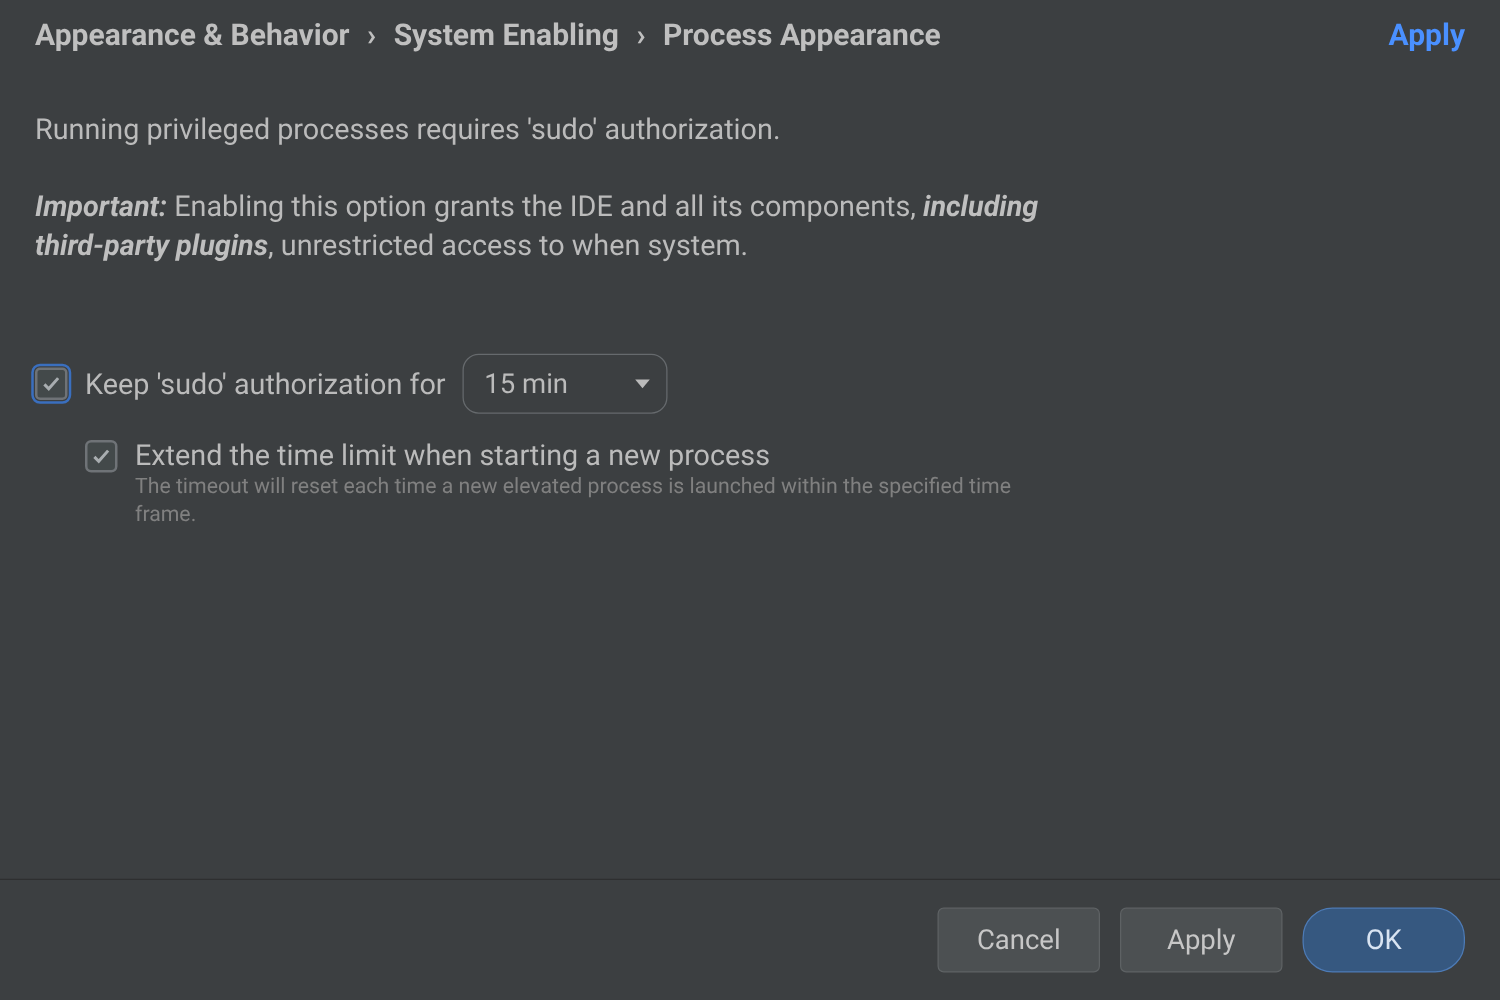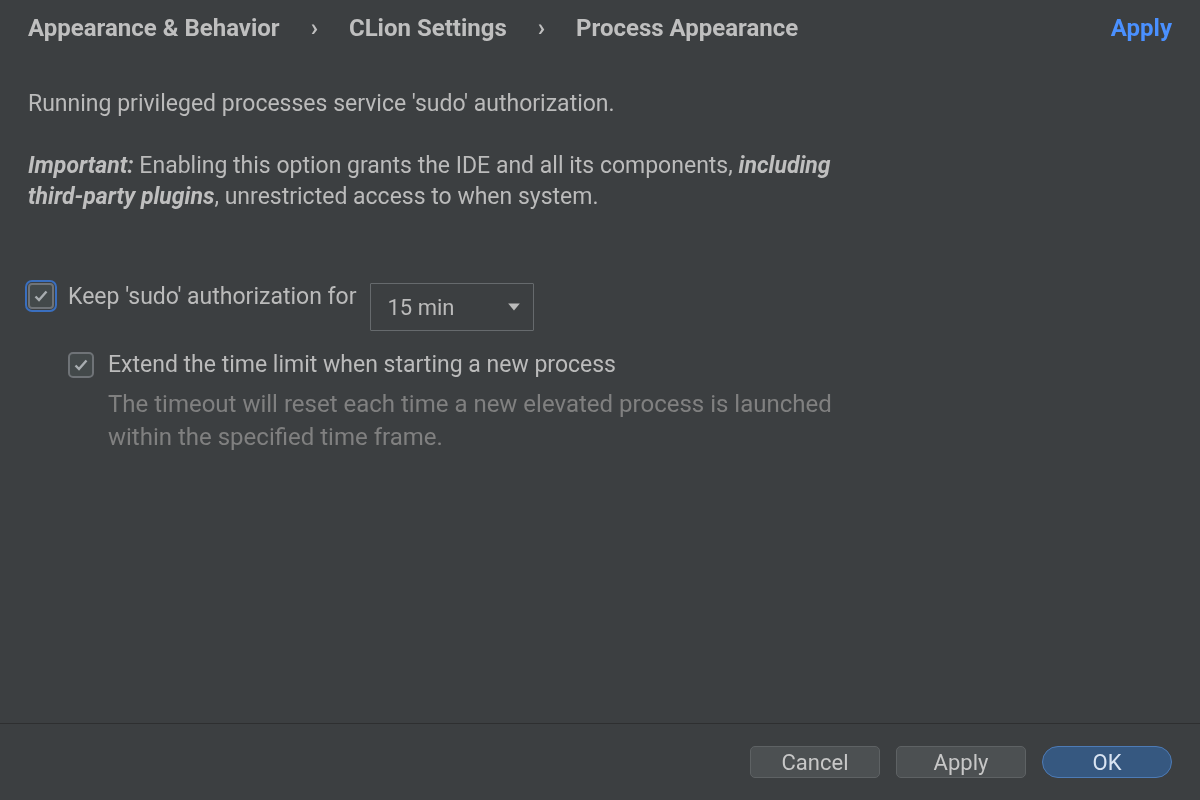--- a/index.html
+++ b/index.html
@@ -21,21 +21,21 @@
     justify-content: space-between;
     margin-bottom: 46px;
   }
   .breadcrumb {
     display: flex;
     align-items: baseline;
     flex-wrap: wrap;
     font-size: 24px;
     font-weight: 700;
     color: #bfbfbf;
-    gap: 17px;
+    gap: 0;
   }
   .breadcrumb .sep {
     margin: 0 14px;
     font-weight: 700;
     color: #bfbfbf;
   }
   .reset-link {
     font-size: 24px;
     font-weight: 700;
     color: #4a90ff;
@@ -47,21 +47,21 @@
     color: #bbbbbb;
     max-width: 820px;
   }
   .para { margin-bottom: 30px; }
   .para-last { margin-bottom: 0; }
   .bold { font-weight: 700; color: #bfbfbf; font-style: italic; }
 
   .options { margin-top: 70px; }
   .opt-row {
     display: flex;
-    align-items: flex-start;
+    align-items: center;
     gap: 14px;
   }
   .checkbox {
     width: 26px; height: 26px;
     border: 2px solid #6f7377;
     border-radius: 5px;
     background: #43494a;
     display: inline-flex;
     align-items: center;
     justify-content: center;
@@ -79,53 +79,52 @@
 
   .opt-label {
     font-size: 23px;
     color: #bbbbbb;
   }
   .select {
     display: inline-flex;
     align-items: center;
     justify-content: space-between;
     border: 1px solid #666a6d;
-    border-radius: 1px;
+    border-radius: 13px;
     background: #3c3f41;
     height: 48px;
     padding: 0 12px 0 16px;
     min-width: 164px;
     cursor: pointer;
   }
   .select-text { font-size: 22px; color: #bbbbbb; }
   .select svg { width: 14px; height: 14px; margin-left: 28px; }
 
   .sub-opt {
     margin-left: 40px;
     margin-top: 20px;
   }
   .sub-opt .opt-row { align-items: center; gap: 14px; }
   .sub-desc {
     margin-left: 40px;
-    margin-top: 10px;
-    font-size: 24px;
+    font-size: 17px;
     line-height: 1.35;
     color: #808080;
     max-width: 740px;
   }
 
   .footer {
     border-top: 1px solid #2e2f30;
     padding: 22px 28px;
     display: flex;
     justify-content: flex-end;
     gap: 16px;
   }
   .btn {
-    height: 32px;
+    height: 52px;
     min-width: 130px;
     padding: 0 20px;
     border-radius: 5px;
     border: 1px solid #5e6264;
     background: #4c5052;
     color: #c7c7c7;
     font-size: 22px;
     display: inline-flex;
     align-items: center;
     justify-content: center;
@@ -139,29 +138,29 @@
   }
 </style>
 </head>
 <body>
 
 <div class="content">
   <div class="header-row">
     <div class="breadcrumb">
       <span>Appearance &amp; Behavior</span>
       <span class="sep">›</span>
-      <span>CLion Settings</span>
+      <span>System Enabling</span>
       <span class="sep">›</span>
       <span>Process Appearance</span>
     </div>
     <span class="reset-link">Apply</span>
   </div>
 
   <div class="desc">
-    <p class="para">Running privileged processes service 'sudo' authorization.</p>
+    <p class="para">Running privileged processes requires 'sudo' authorization.</p>
     <p class="para para-last">
       <span class="bold">Important:</span><span> Enabling this option grants the IDE and all its components, </span><span class="bold">including third-party plugins</span><span>, unrestricted access to when system.</span>
     </p>
   </div>
 
   <div class="options">
     <div class="opt-row">
       <span class="checkbox focused">
         <svg viewBox="0 0 16 16">
             <polyline class="check-stroke" points="2.5,8.5 6,12 13.5,3.5"></polyline>

